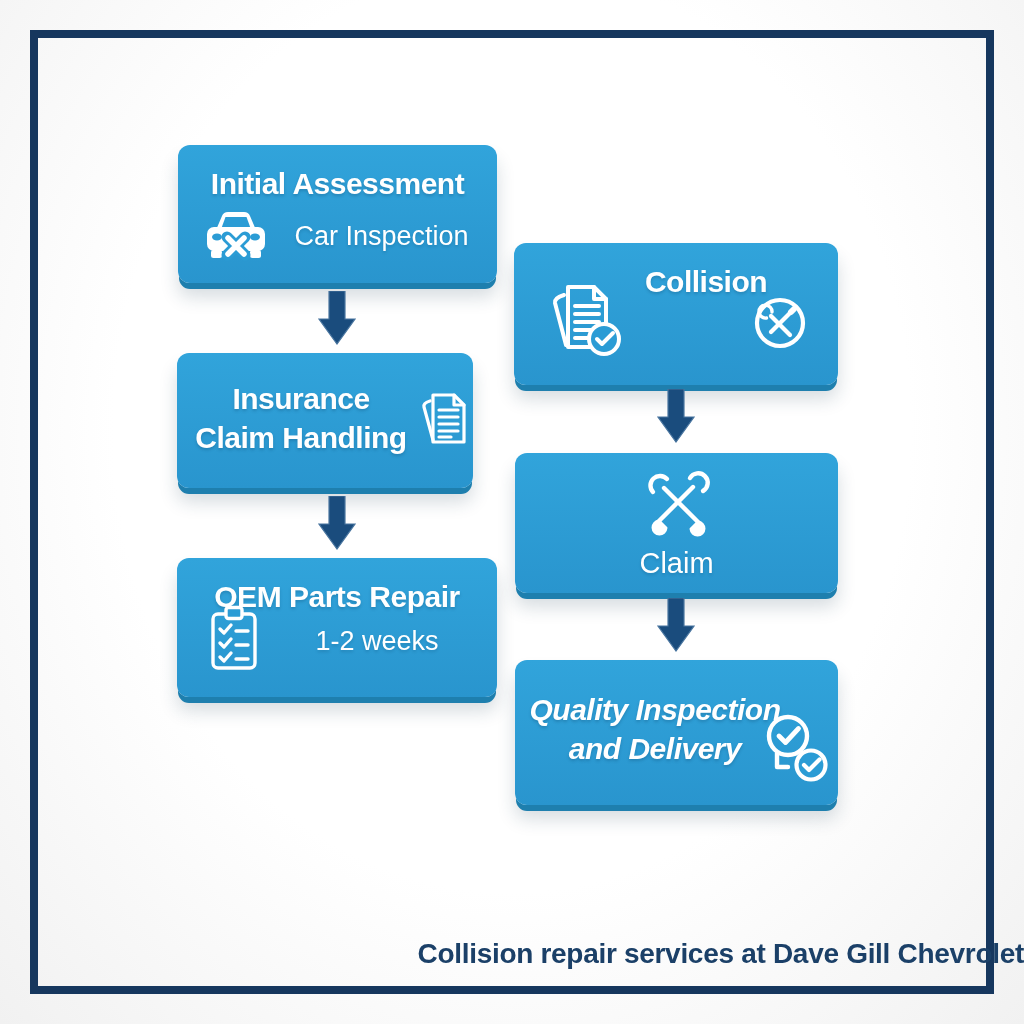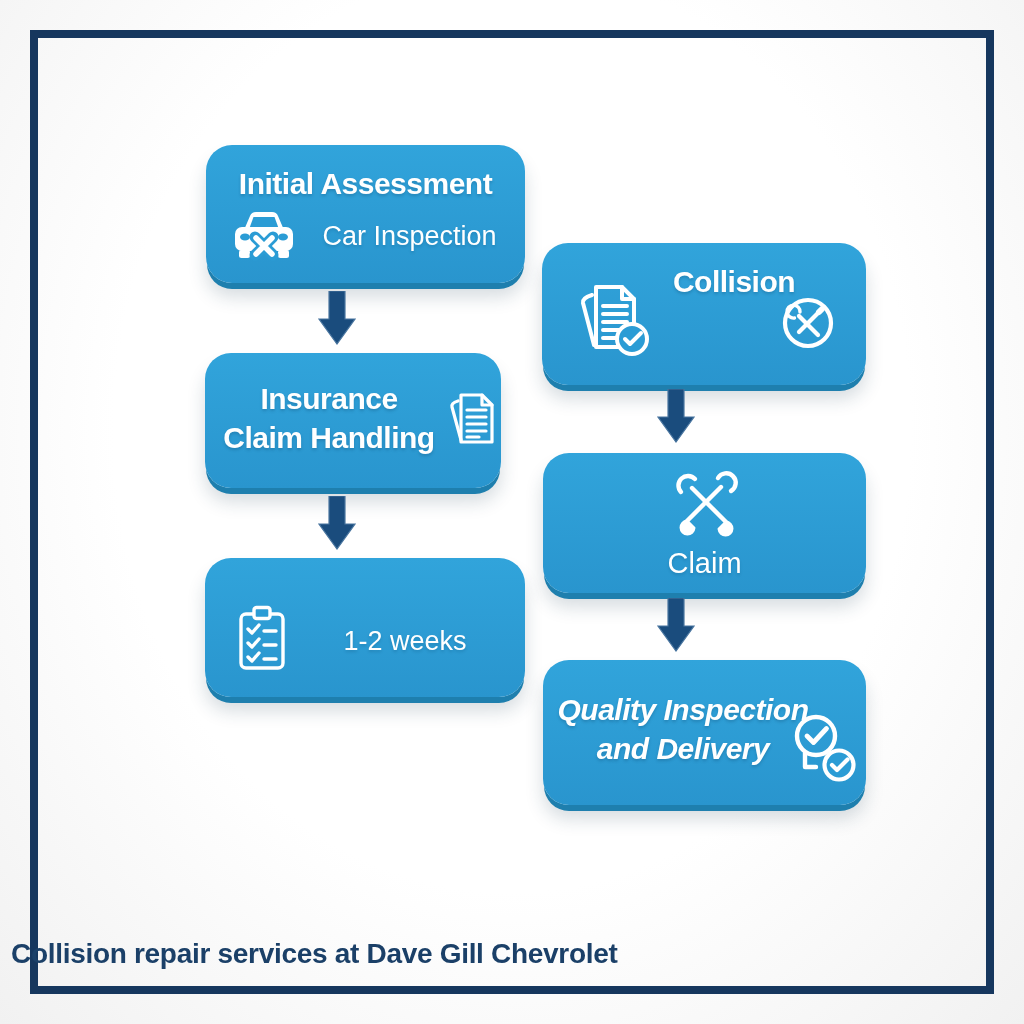--- a/index.html
+++ b/index.html
@@ -12,24 +12,23 @@
   }
   .frame{
     position:absolute;
     left:30px;top:30px;right:30px;bottom:30px;
     border:8px solid #16375E;
     pointer-events:none;
   }
   .node{
     position:absolute;
     background:linear-gradient(180deg,#31A4DB 0%,#2995CE 100%);
-    border-radius:26px;
+    border-radius:12px;
     box-shadow:0 7px 0 -1px #1E7FAE, 0 14px 18px rgba(30,60,85,.18);
     color:#fff;
-    margin-left:28px;
   }
   .node .title{
     position:absolute;
     font-weight:bold;
     font-size:30px;
     letter-spacing:-.5px;
     text-align:center;
     text-shadow:0 2px 3px rgba(10,60,95,.25);
     white-space:nowrap;
   }
@@ -39,21 +38,21 @@
     text-align:center;
     text-shadow:0 2px 3px rgba(10,60,95,.2);
     white-space:nowrap;
   }
   .two-line{line-height:39px;}
   .icon{position:absolute;}
   .arrow{position:absolute;width:38px;height:54px;}
   .caption{
     position:absolute;
     left:0;right:0;top:938px;
-    text-align:left;
+    text-align:right;
     font-size:28px;
     font-weight:bold;
     letter-spacing:-.3px;
     color:#1B4068;
     padding-left:11px;
   }
 </style>
 </head>
 <body>
 
@@ -104,20 +103,21 @@
     </span>
   </div>
 
   <span class="arrow" style="left:318px;top:496px;">
     <svg width="38" height="54" viewBox="0 0 38 54">
       <path d="M11 0 H27 V28 H37 L19 53 L1 28 H11 Z" fill="#1A4C7D" stroke="#49759F" stroke-width="1.2"></path>
     </svg>
   </span>
 
   <div class="node" style="left:177px;top:558px;width:320px;height:139px;">
+    <div class="title" style="left:0;right:0;top:22px;">OEM Parts Repair</div>
     <span class="icon" style="left:28px;top:46px;">
       <svg width="58" height="70" viewBox="0 0 58 70">
         <g fill="none" stroke="#fff" stroke-width="3.4" stroke-linejoin="round" stroke-linecap="round">
           <rect x="8" y="10" width="42" height="54" rx="5"></rect>
           <rect x="21" y="3.5" width="16" height="11" rx="2.5" fill="#2B9CD5"></rect>
           <path d="M15 25 l4 4 l7 -8"></path>
             <path d="M31 27 H43"></path>
           <path d="M15 39 l4 4 l7 -8"></path>
             <path d="M31 41 H43"></path>
           <path d="M15 53 l4 4 l7 -8"></path>

